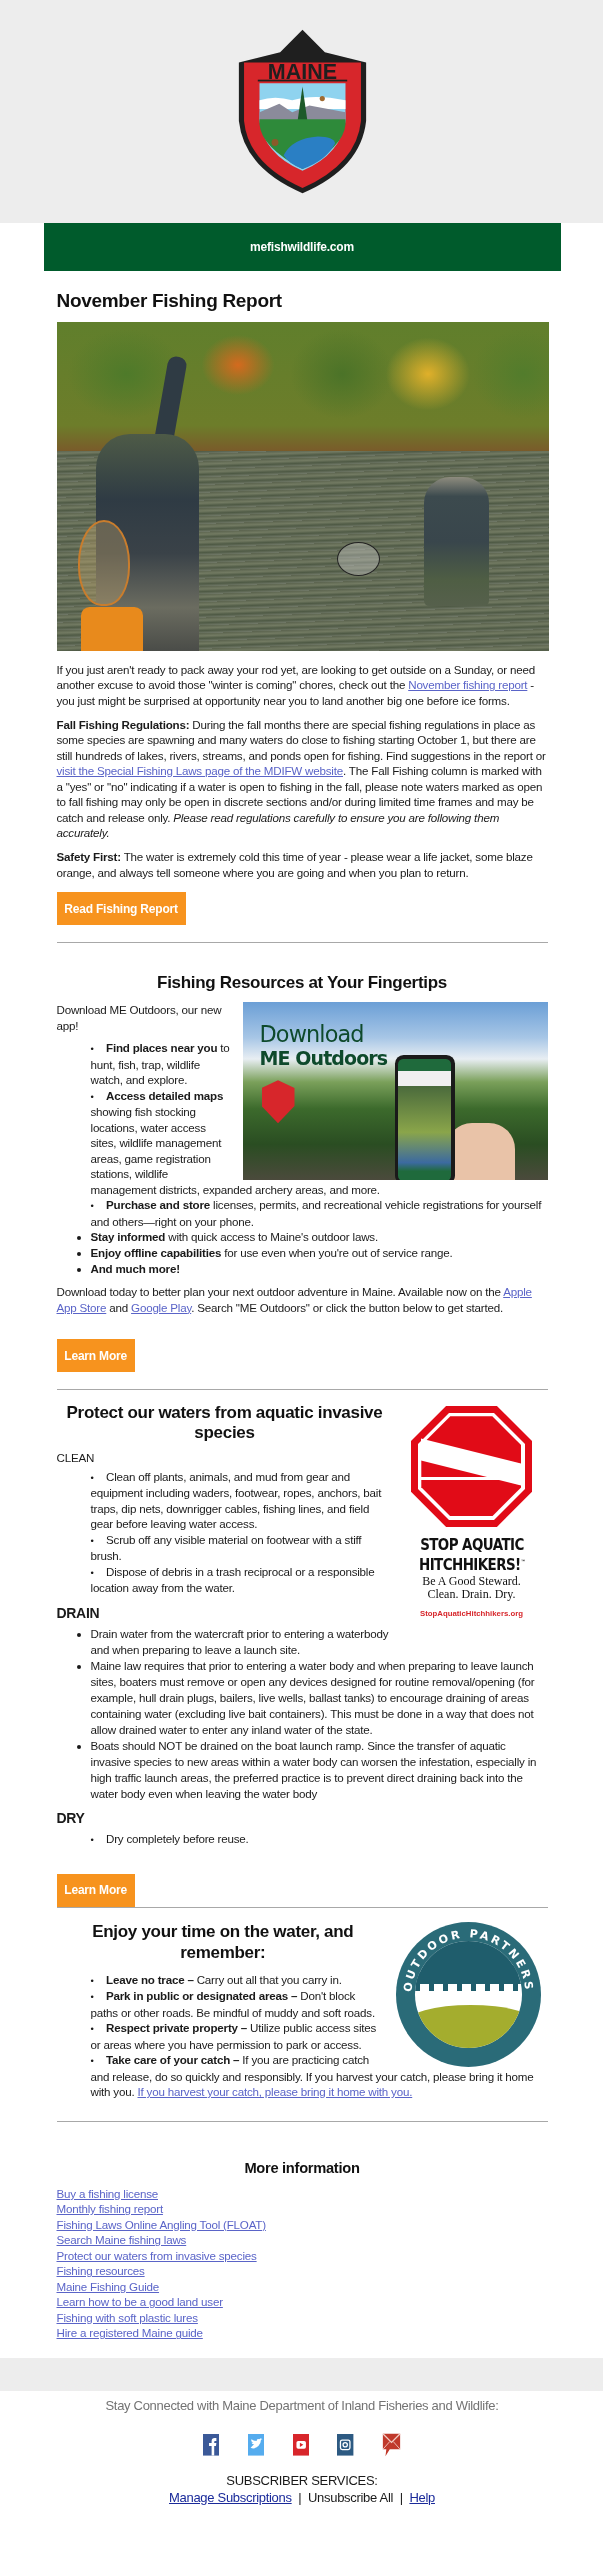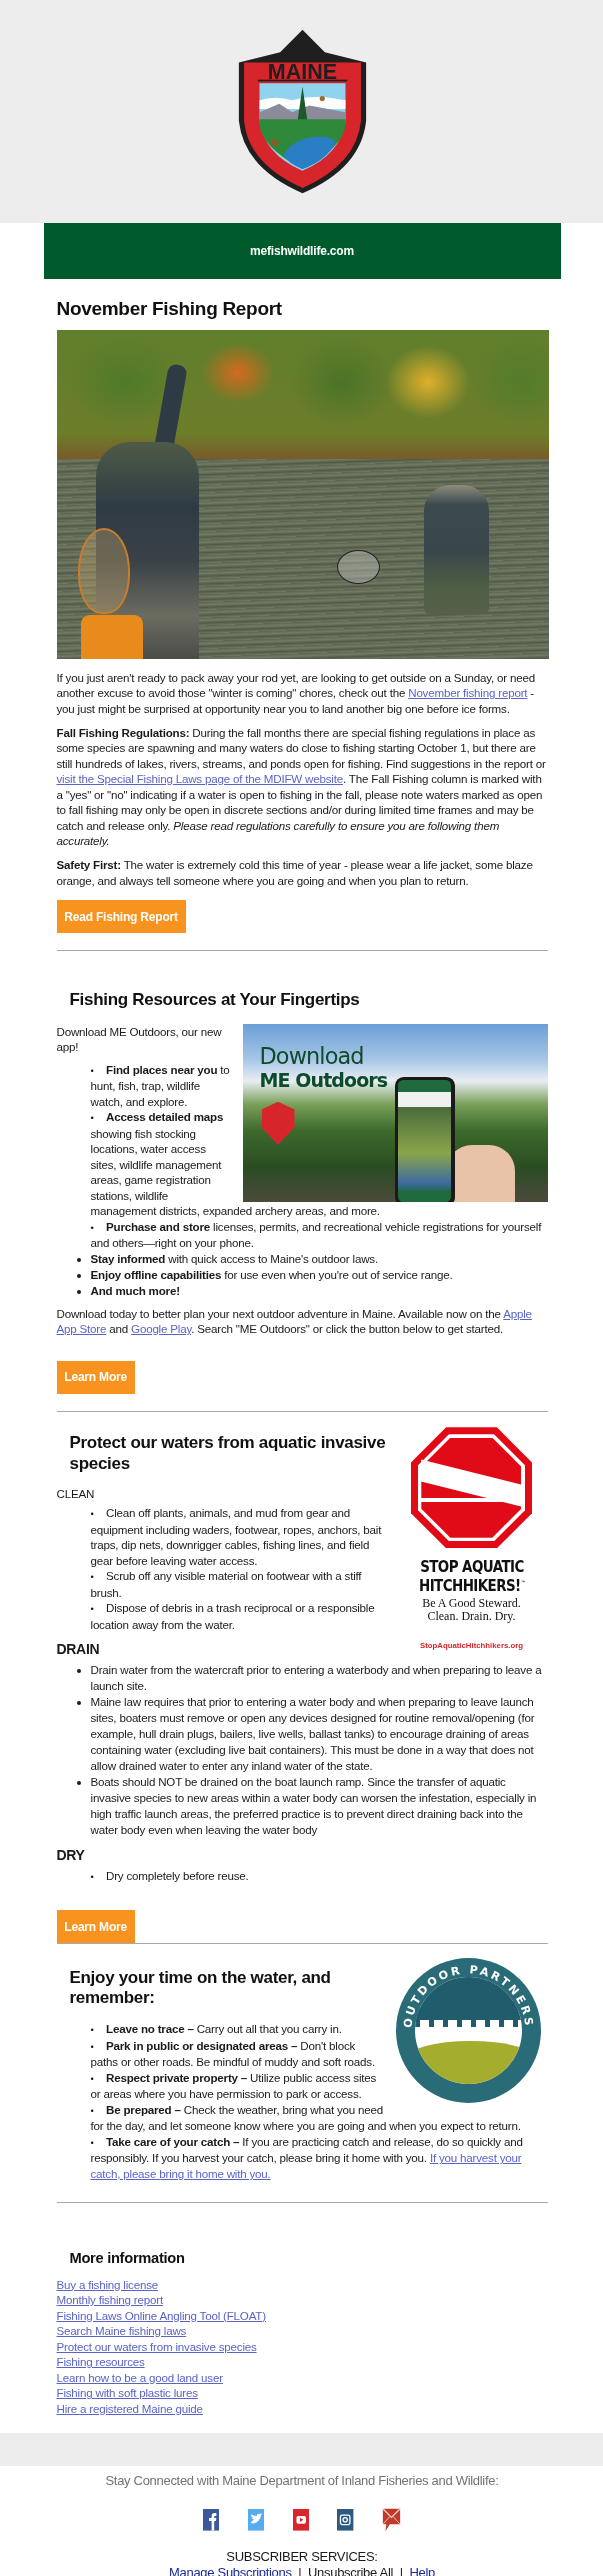--- a/index.html
+++ b/index.html
@@ -7,27 +7,27 @@
   body {
     width: 604px;
     background: #ffffff;
     font-family: "Liberation Sans", sans-serif;
     color: #1a1a1a;
   }
   .top-bg { background: #ededed; padding: 26px 0 26px 0; }
   .logo-wrap { height: 171px; display: flex; justify-content: center; align-items: flex-end; }
   .logo-wrap svg { display: block; }
   .green-bar {
-    width: 517px; margin: 0 auto; background: #005b2c; height: 56px;
+    width: 517px; margin: 0 auto; background: #005b2c; height: 48px;
     display: flex; align-items: center; justify-content: center;
   }
   .green-bar a { color: #ffffff; font-weight: bold; font-size: 12px; text-decoration: none; letter-spacing: -0.2px; }
   .card { width: 517px; margin: 0 auto; background: #ffffff; padding: 0 13px 17px 13px; }
   h1 { font-size: 19px; margin: 0; padding: 19px 0 10.3px 0; font-weight: bold; color: #111; letter-spacing: -0.3px; }
-  h2 { font-size: 17px; margin: 13px; font-weight: bold; color: #111; letter-spacing: -0.3px; line-height: 1.2; }
+  h2 { font-size: 17px; margin: 4px; font-weight: bold; color: #111; letter-spacing: -0.3px; line-height: 1.2; text-align: center; }
   p { font-size: 11.6px; line-height: 15.5px; margin: 0 0 8.6px 0; letter-spacing: -0.2px; }
   a.link { color: #5a64c8; text-decoration: underline; }
   .hero { width: 492px; height: 329px; position: relative; overflow: hidden; margin-bottom: 10.3px;
     background: linear-gradient(180deg, #5f7a2e 0%, #7f8f2e 15%, #b97b1f 22%, #6a7a33 35%, #6c6a3a 48%, #55604a 52%, #6b7363 70%, #8a8f86 100%); }
   .hero .trees { position: absolute; left: 0; top: 0; width: 100%; height: 129px;
     background:
       radial-gradient(ellipse 52px 43px at 181px 43px, #d46a1e 0%, transparent 70%),
       radial-gradient(ellipse 60px 52px at 371px 52px, #e0b02a 0%, transparent 70%),
       radial-gradient(ellipse 78px 60px at 69px 52px, #4e7a2a 0%, transparent 75%),
       radial-gradient(ellipse 69px 60px at 285px 52px, #4b7328 0%, transparent 75%),
@@ -68,21 +68,21 @@
   ul.std li { margin: 0; }
   .clearfix::after { content: ""; display: block; clear: both; }
   .sign { float: right; width: 138px; height: 223px; margin: 7px 7px 0 10.3px; text-align: center; }
   .sign .oct { width: 121px; height: 121px; margin: 0 auto; background: #e10b17; clip-path: polygon(29% 0, 71% 0, 100% 29%, 100% 71%, 71% 100%, 29% 100%, 0 71%, 0 29%); position: relative; }
   .sign .oct-inner { position: absolute; left: 7px; top: 7px; width: 107px; height: 107px; background: #fff; clip-path: polygon(29% 0, 71% 0, 100% 29%, 100% 71%, 71% 100%, 29% 100%, 0 71%, 0 29%); }
   .sign .oct-core { position: absolute; left: 10.3px; top: 10.3px; width: 100px; height: 100px; background: #e10b17; clip-path: polygon(29% 0, 71% 0, 100% 29%, 100% 71%, 71% 100%, 29% 100%, 0 71%, 0 29%); }
   .sign .ramp { position: absolute; left: 10.3px; top: 45px; width: 100px; height: 22.4px; background: #fff; transform: skewY(14deg); }
   .sign .waterline { position: absolute; left: 10.3px; top: 71px; width: 100px; height: 3.4px; background: #fff; }
   .sign .t1 { font-weight: bold; font-size: 16.4px; line-height: 16.4px; margin-top: 10.3px; color: #111; letter-spacing: -0.7px; font-family: "DejaVu Sans", sans-serif; transform: scaleX(0.82); }
   .sign .t2 { font-family: "Liberation Serif", serif; font-size: 12px; line-height: 13px; color: #111; margin-top: 1.7px; }
-  .sign .t3 { font-weight: bold; font-size: 7.8px; color: #d7262b; margin-top: 18px; }
+  .sign .t3 { font-weight: bold; font-size: 7.8px; color: #d7262b; margin-top: 8px; }
   h3.caps { font-size: 11.6px; font-weight: normal; margin: 7px 0 5.2px 0; letter-spacing: -0.2px; }
   h3.capsb { font-size: 14px; font-weight: bold; margin: 8.6px 0 5.2px 0; letter-spacing: -0.3px; }
   .op-logo { float: right; width: 145px; height: 145px; margin: 3.4px 7px 0 10.3px; border-radius: 50%; background: #2a6b78; position: relative; }
   .op-logo .inner { position: absolute; left: 19px; top: 19px; width: 107px; height: 107px; border-radius: 50%; background: #fff; overflow: hidden; }
   .op-logo .sky { position: absolute; left: 0; top: 0; width: 100%; height: 43px; background: #1f5d6c; }
   .op-logo .trees { position: absolute; left: 0; top: 24px; width: 100%; height: 26px;
     background: repeating-linear-gradient(90deg, #1f5d6c 0 5.2px, transparent 5.2px 14px); }
   .op-logo .hill { position: absolute; left: -8.6px; top: 64px; width: 129px; height: 60px; background: #a4ad2e; border-radius: 50% 50% 0 0 / 30% 30% 0 0; }
   .op-logo .txt { position: absolute; left: 0; top: 0; width: 100%; height: 100%; }
   .more-links { font-size: 11.6px; line-height: 15.5px; letter-spacing: -0.2px; }
@@ -227,35 +227,35 @@
             <path id="arc" d="M 18 84 A 66 66 0 0 1 150 84"></path>
           </defs>
         <text font-family="DejaVu Sans, sans-serif" font-weight="bold" font-size="13" fill="#ffffff" letter-spacing="3"><textPath href="#arc" startOffset="50%" text-anchor="middle">OUTDOOR PARTNERS</textPath></text>
       </svg>
     </div>
     <h2 style="width:328px;">Enjoy your time on the water, and remember:</h2>
     <div class="bullets-indent" style="margin-top:8.6px;">
       <p class="bi"><b>Leave no trace –</b><span> Carry out all that you carry in.</span></p>
       <p class="bi"><b>Park in public or designated areas –</b><span> Don't block paths or other roads. Be mindful of muddy and soft roads.</span></p>
       <p class="bi"><b>Respect private property –</b><span> Utilize public access sites or areas where you have permission to park or access.</span></p>
-      <p class="bi"><b>Be prepared –</b><span> Check the weather, bring what you need for the day, and let someone know where you are going and when you expect to return.</span></p>
       <p class="bi"><b>Take care of your catch –</b><span> If you are practicing catch and release, do so quickly and responsibly. If you harvest your catch, please bring it home with you. </span><a class="link" href="#">If you harvest your catch, please bring it home with you.</a></p>
     </div>
     <hr class="div" style="margin-top:21px;">
   </div>
 
   <div style="padding-top:34px;">
     <h2 style="font-size:14.7px; margin-bottom:8.6px;">More information</h2>
     <div class="more-links">
       <a href="#">Buy a fishing license</a>
       <a href="#">Monthly fishing report</a>
       <a href="#">Fishing Laws Online Angling Tool (FLOAT)</a>
       <a href="#">Search Maine fishing laws</a>
       <a href="#">Protect our waters from invasive species</a>
       <a href="#">Fishing resources</a>
+      <a href="#">Maine Fishing Guide</a>
       <a href="#">Learn how to be a good land user</a>
       <a href="#">Fishing with soft plastic lures</a>
       <a href="#">Hire a registered Maine guide</a>
     </div>
   </div>
 </div>
 
 <div class="bottom-bg"></div>
 
 <div class="footer">

